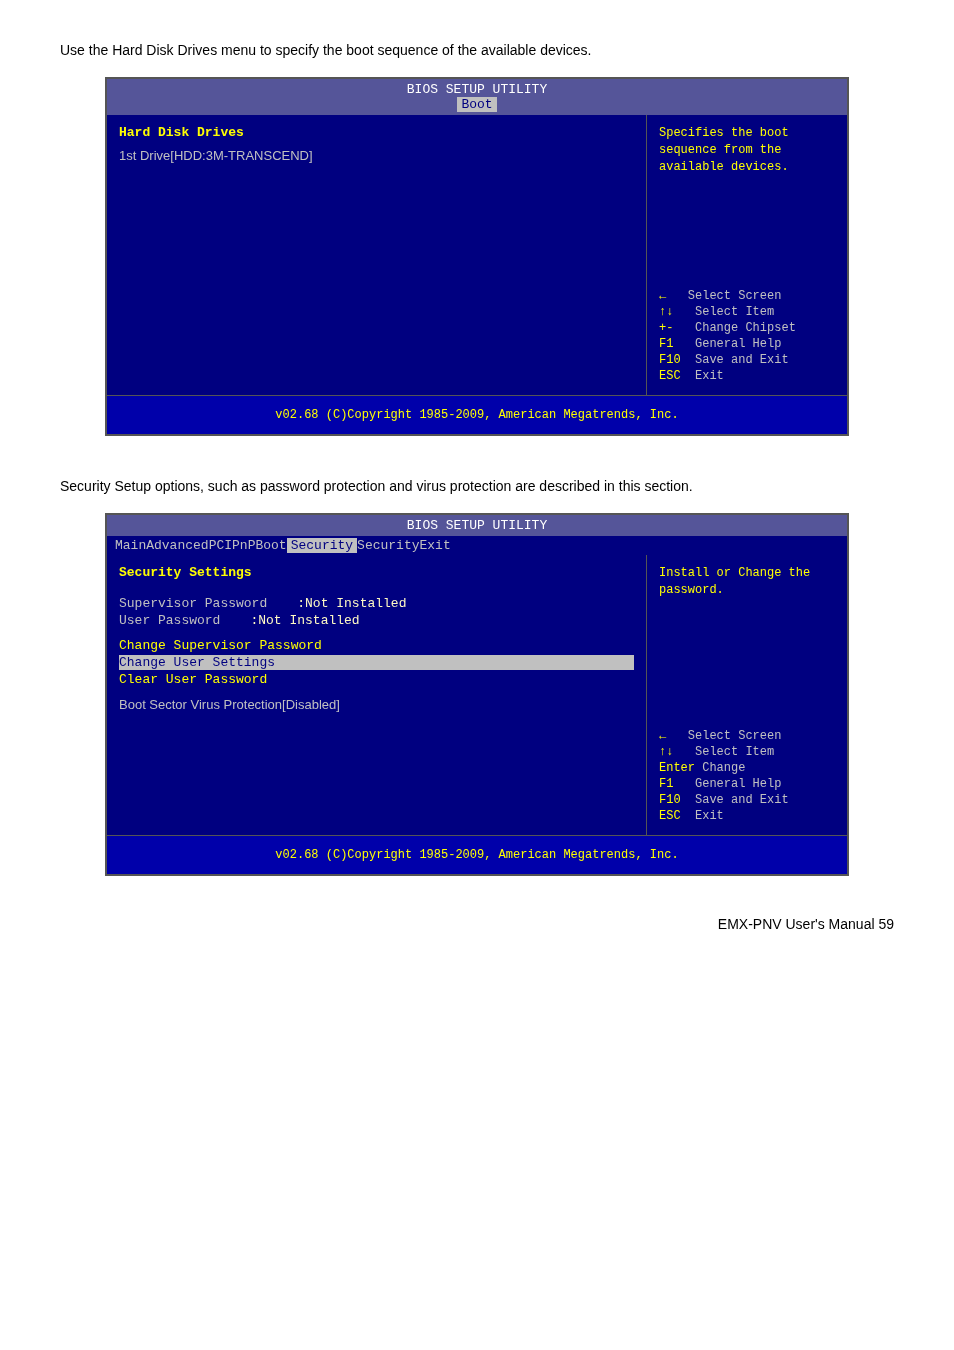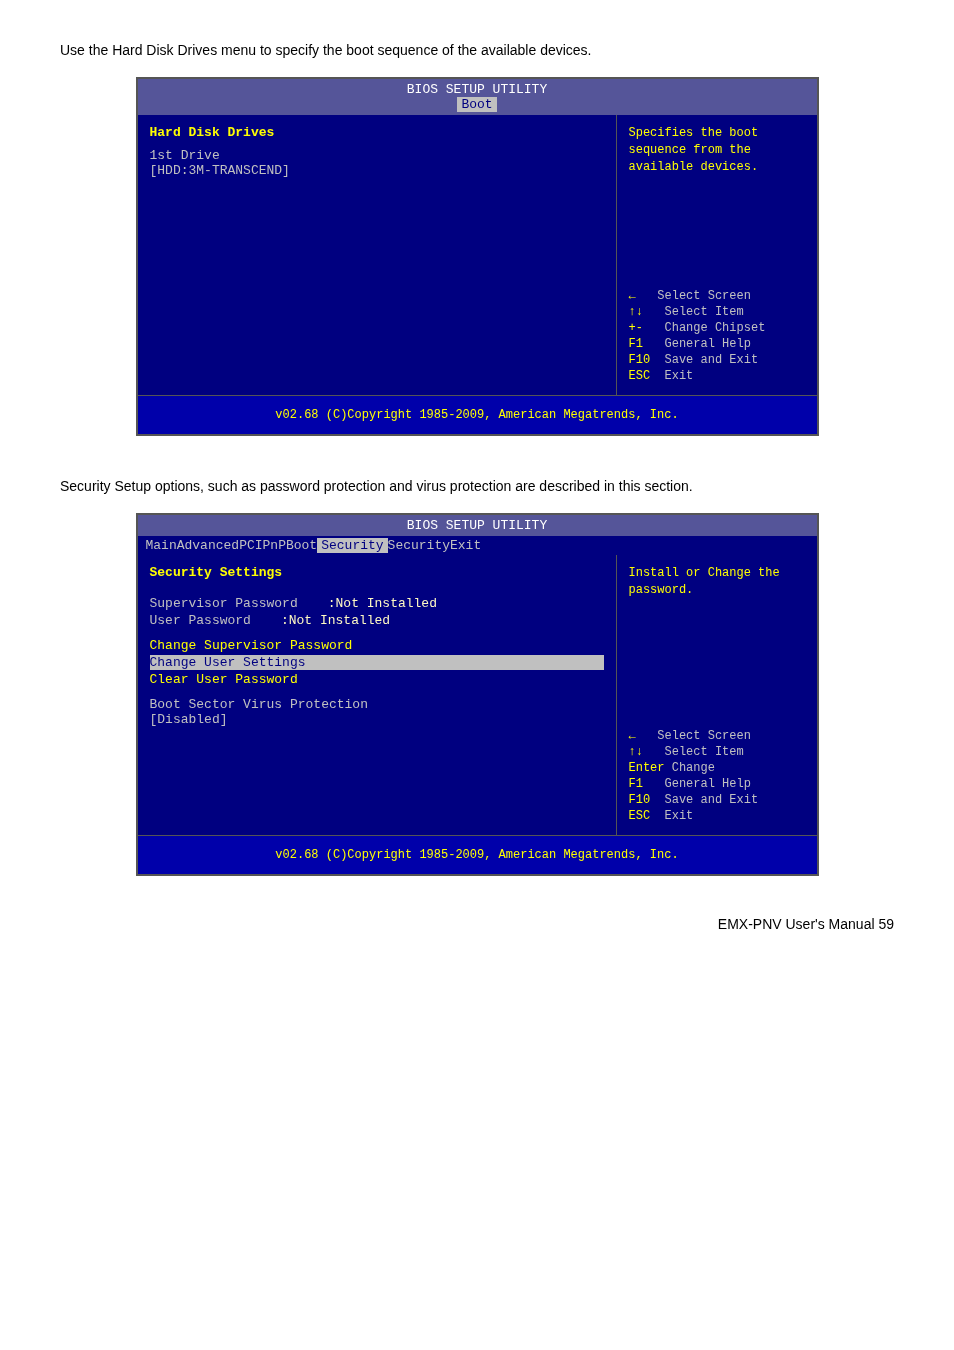--- a/index.html
+++ b/index.html
@@ -16,21 +16,21 @@
     .description-text {
       font-size: 14px;
       line-height: 1.5;
       margin-bottom: 16px;
       max-width: 820px;
     }
 
     .bios-container {
       border: 2px solid #555;
       background: #000080;
-      width: 683px;
+      width: 744px;
       margin: 0 auto 40px auto;
       font-family: 'Courier New', monospace;
       font-size: 13px;
       color: #fff;
     }
 
     .bios-title-bar {
       background: #555599;
       text-align: center;
       padding: 3px 0;
@@ -80,26 +80,25 @@
     .bios-section-title {
       color: #ffff00;
       font-family: 'Courier New', monospace;
       font-size: 13px;
       margin-bottom: 8px;
       font-weight: bold;
     }
 
     .bios-row {
       display: flex;
-      justify-content: flex-end;
-      font-family: Liberation Mono, monospace;
+      justify-content: flex-start;
+      font-family: Liberation Sans, sans-serif;
       font-size: 13px;
       color: #c0c0c0;
       margin-bottom: 4px;
-      flex-direction: column;
     }
 
     .bios-row .label {
       color: #c0c0c0;
     }
 
     .bios-row .value {
       color: #c0c0c0;
     }
 

